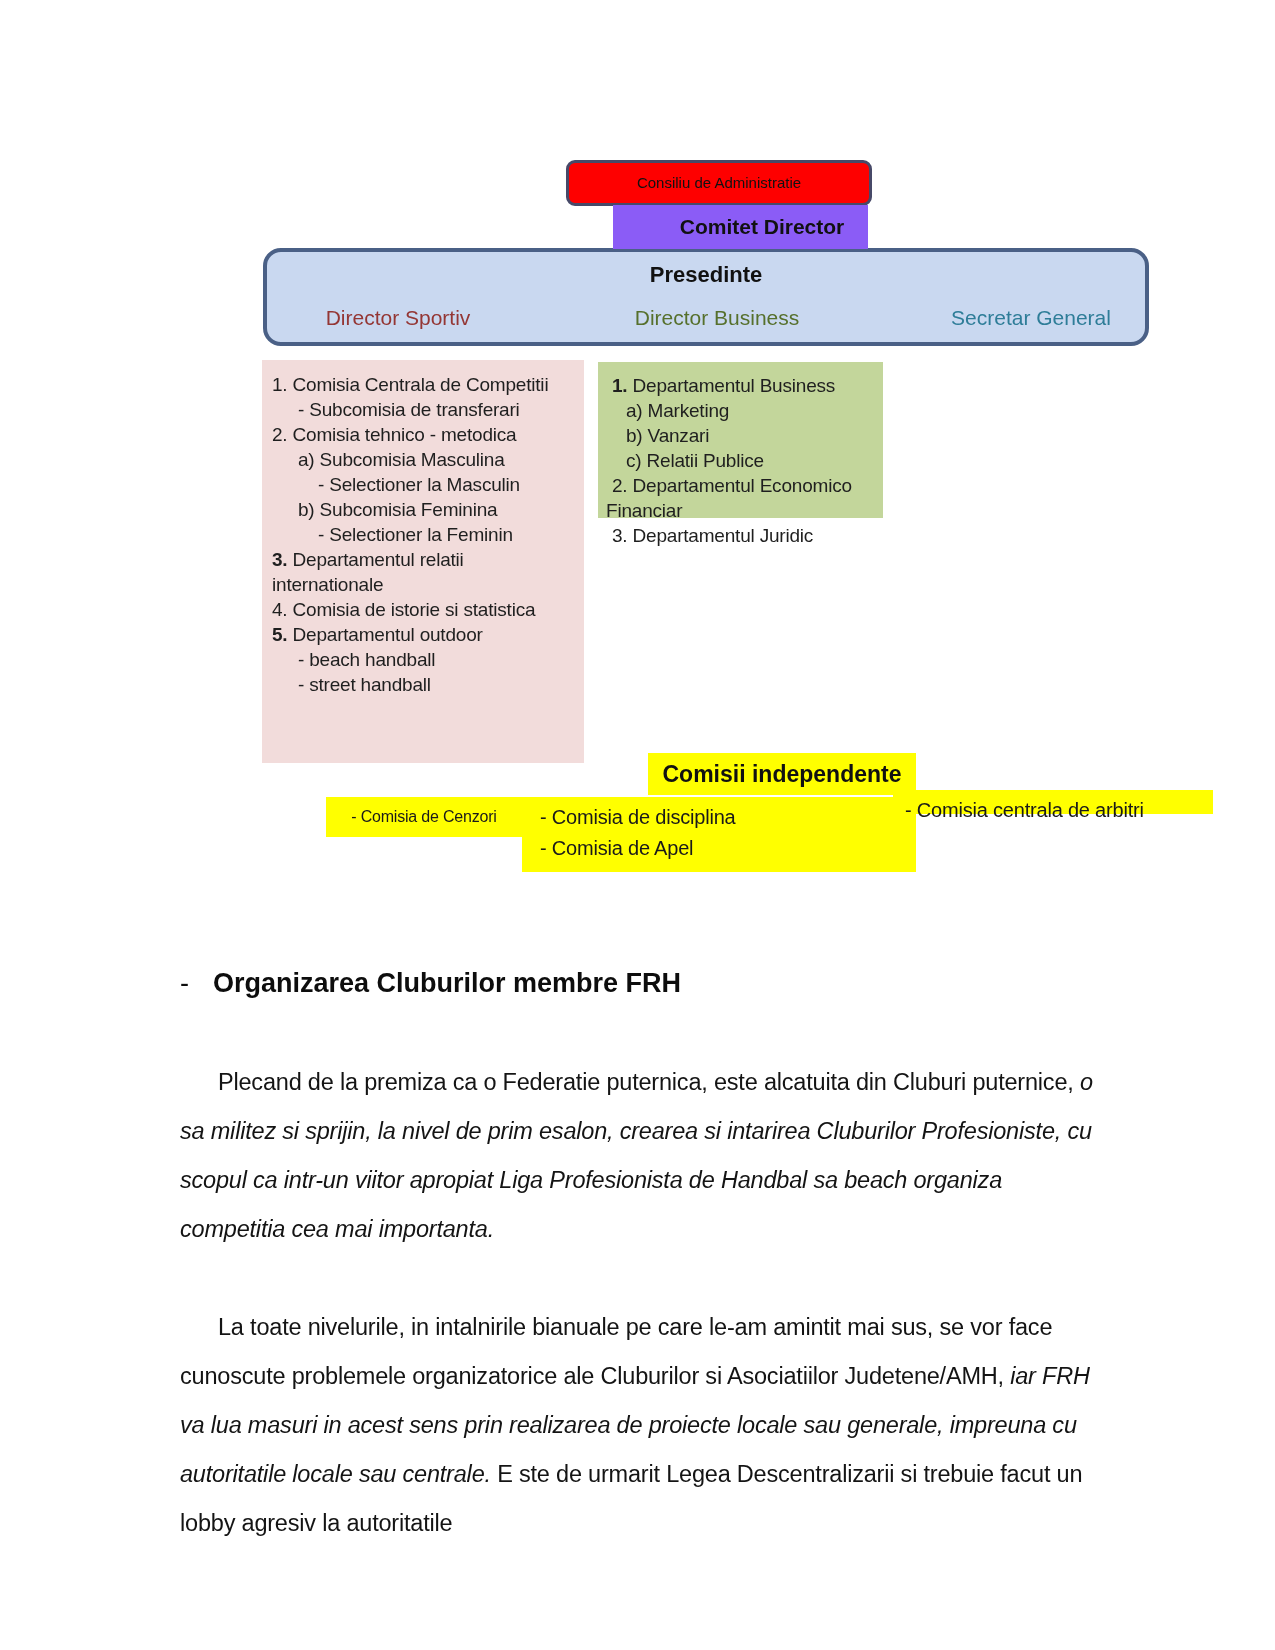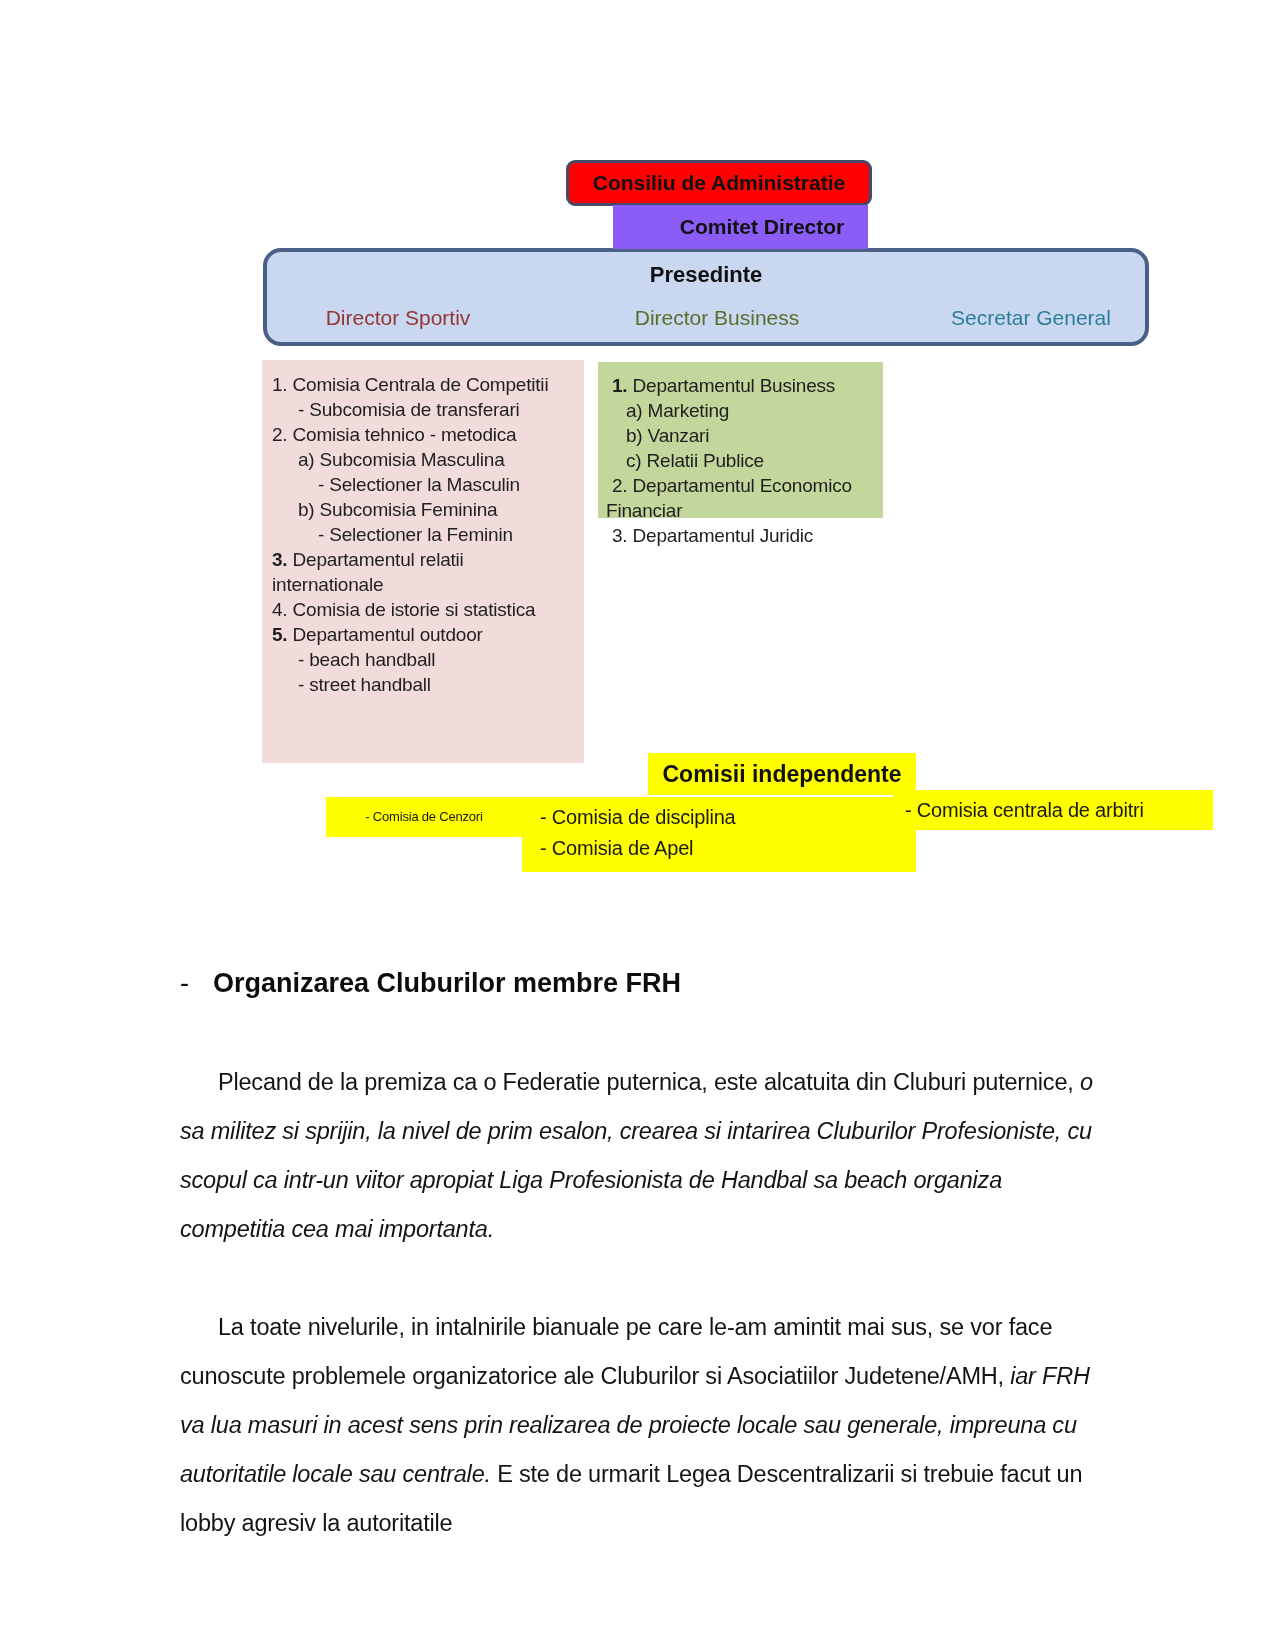--- a/index.html
+++ b/index.html
@@ -2,21 +2,21 @@
 <html><head>
 <meta charset="utf-8">
 <style>
   html,body{margin:0;padding:0;background:#fff;}
   #page{position:relative;width:1275px;height:1650px;background:#ffffff;
         font-family:"Liberation Sans",sans-serif;color:#1a1a1a;overflow:hidden;}
   .abs{position:absolute;}
 
   
   #consiliu{left:566px;top:160px;width:300px;height:40px;border:3px solid #474968;border-radius:9px;
-            font-size:21px;font-weight:bold;line-height:40px;text-align:center;color:#111;}
+            font-size:15px;font-weight:normal;line-height:40px;text-align:center;color:#111;}
   #comitet{left:613px;top:205px;width:212px;height:44px;font-size:21px;font-weight:bold;
            line-height:44px;text-align:center;color:#111;z-index:2;}
   #presedinte{left:263px;top:248px;width:886px;height:98px;border:4px solid #4a6086;border-radius:18px;
               box-sizing:border-box;z-index:1;}
   #presedinte-title{margin-top:10px;text-align:center;font-size:22px;font-weight:bold;color:#111;}
   .dir{position:absolute;top:54px;transform:translateX(-50%);font-size:21px;white-space:nowrap;}
   #dir1{left:131px;} #dir2{left:450px;} #dir3{left:764px;}
 
   
   .orgbox{box-sizing:border-box;font-size:19px;letter-spacing:-0.2px;color:#1f1f1f;}
@@ -28,24 +28,24 @@
   .bld{font-weight:bold;}
   #pink .in1{padding-left:26px;} #pink .in2{padding-left:46px;}
   #green .in1{padding-left:6px;} #green .in2{padding-left:20px;}
   #blue .in1{padding-left:12px;}
   #blue .center{text-align:center;white-space:normal;}
 
   
   #indep-title{left:648px;top:753px;width:268px;height:42px;line-height:42px;text-align:center;
                font-size:23px;font-weight:bold;color:#111;}
   #yleft{left:326px;top:797px;width:196px;height:40px;line-height:40px;text-align:center;
-         font-size:13px;letter-spacing:-0.2px;}
+         font-size:16px;letter-spacing:-0.2px;}
   #ymid{left:522px;top:797px;width:394px;padding:5px 0 8px 18px;box-sizing:border-box;
         font-size:20px;line-height:31px;letter-spacing:-0.2px;}
-  #yright{left:893px;top:790px;width:320px;height:40px;line-height:40px;padding-left:12px;
+  #yright{left:893px;top:790px;width:320px;height:24px;line-height:40px;padding-left:12px;
           box-sizing:border-box;font-size:20px;letter-spacing:-0.2px;}
 
   
   #doc-heading{left:180px;top:968px;display:flex;font-size:27px;font-weight:bold;color:#0d0d0d;}
   #doc-heading .dash{font-weight:normal;}
   #doc-heading .htxt{margin-left:24px;}
   .body-para{margin:0;width:925px;font-size:23.5px;line-height:49px;color:#141414;
              text-indent:38px;letter-spacing:-0.2px;}
   #para1{left:180px;top:1058px;}
   #para2{left:180px;top:1303px;}

